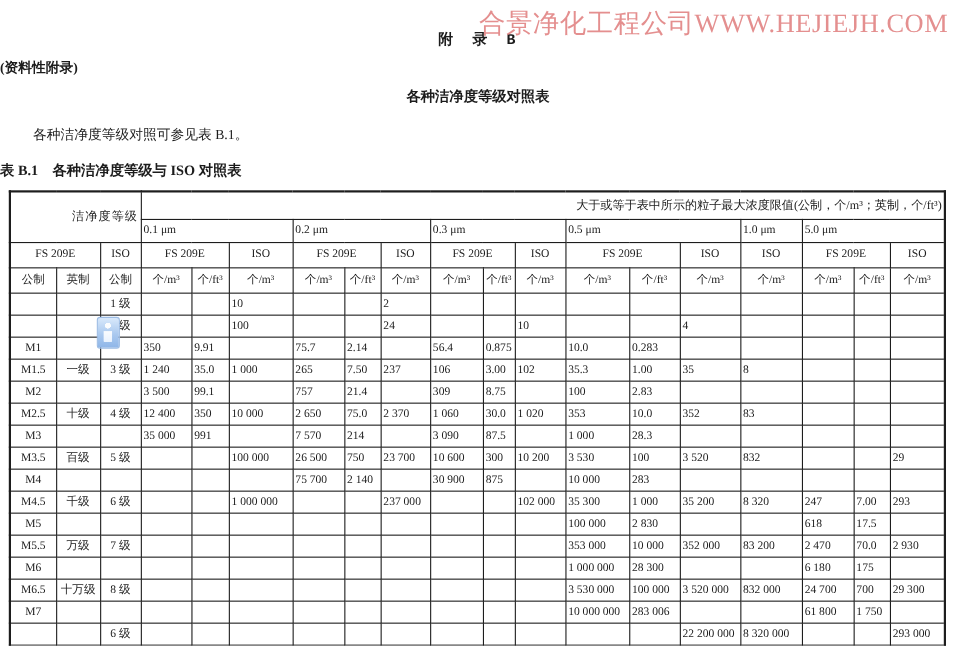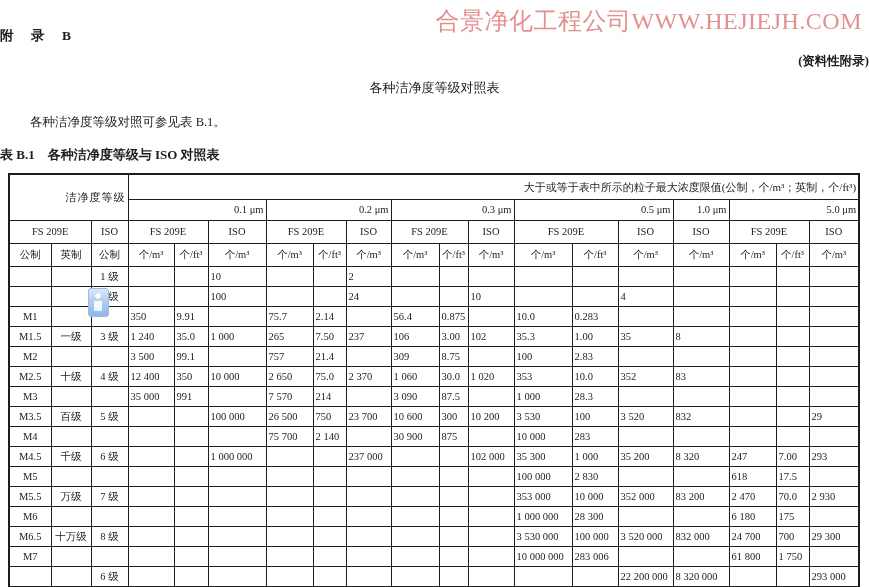--- a/index.html
+++ b/index.html
@@ -8,39 +8,39 @@
     font-family:"Liberation Serif","DejaVu Serif",serif; color:#1c1c1c;
     overflow:hidden;
   }
   .watermark {
     position:absolute; top:5px; right:7px;
     font-size:24px; letter-spacing:0.5px;
     color:rgba(221,112,112,0.78);
     font-family:"Liberation Serif","DejaVu Serif",serif;
     white-space:nowrap; pointer-events:none;
   }
-  .appendix-title { margin-top:27px; text-align:left; font-weight:bold; font-size:13.5px; letter-spacing:2px;}
-  .appendix-subtitle { margin-top:8px; text-align:right; font-weight:bold; font-size:12.5px; }
-  .appendix-heading { margin-top:9px; text-align:center; font-weight:normal; font-size:13px; }
+  .appendix-title { margin-top:27px; text-align:center; font-weight:bold; font-size:13.5px; letter-spacing:2px;font-family:Liberation Mono, monospace;}
+  .appendix-subtitle { margin-top:8px; text-align:left; font-weight:bold; font-size:12.5px; }
+  .appendix-heading { margin-top:9px; text-align:center; font-weight:bold; font-size:13px; }
   .intro { margin:17px 0 0 30px; font-size:12.5px; }
   .table-caption { margin-top:15px; text-align:left; font-weight:bold; font-size:13px; }
   table.main {
     margin:9px 0 0 8px;
     border-collapse:collapse; table-layout:fixed;
     width:851px;
     border:2px solid #1d1d1d;
     font-size:10.5px;
   }
   table.main th, table.main td {
     border:1px solid #1d1d1d;
     padding:0 2px; overflow:hidden; white-space:nowrap;
     font-weight:normal; line-height:1.1;
   }
   tr.h-limit th { height:24px; text-align:right; font-size:11px; }
-  tr.h-size  th { height:20px; text-align:right; }
+  tr.h-size  th { height:20px; text-align:left; }
   tr.h-std   th { height:22px; text-align:center; font-family:"Liberation Serif",serif; }
   tr.h-unit  th { height:22px; }
   th.class-head { font-size:11.5px; letter-spacing:1px; }
   tbody td { height:19px; }
   td.c-label { text-align:center; }
   td.c-num { text-align:left; padding-left:4px; }
   tr.note-row td { height:20px; border:1px solid #1d1d1d; padding-left:30px; font-size:11.5px; text-align:left; }
   .floating-icon {
     position:absolute; left:88px; top:288px; width:19px; height:27px;
     background:linear-gradient(180deg,#d9e9fb 0%,#aac9ef 55%,#8fb6e8 100%);

